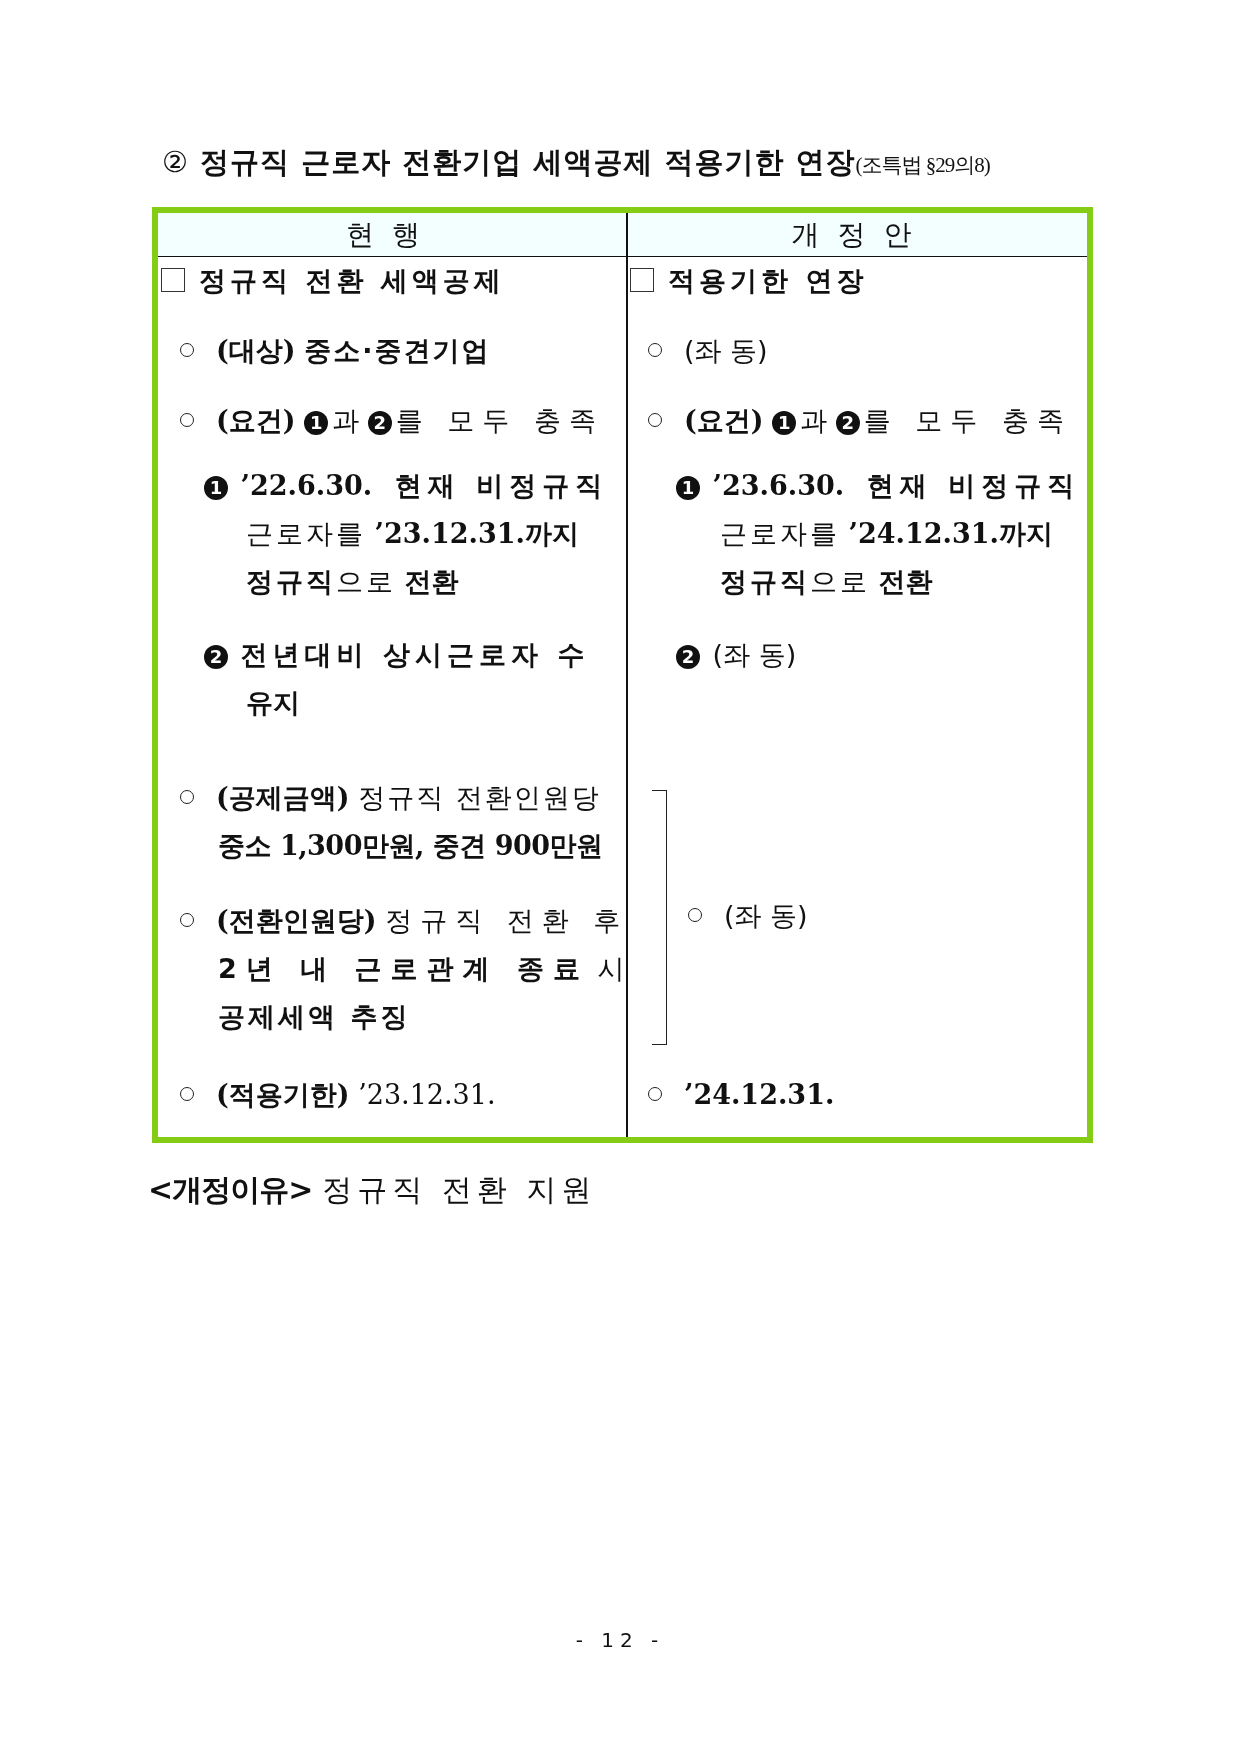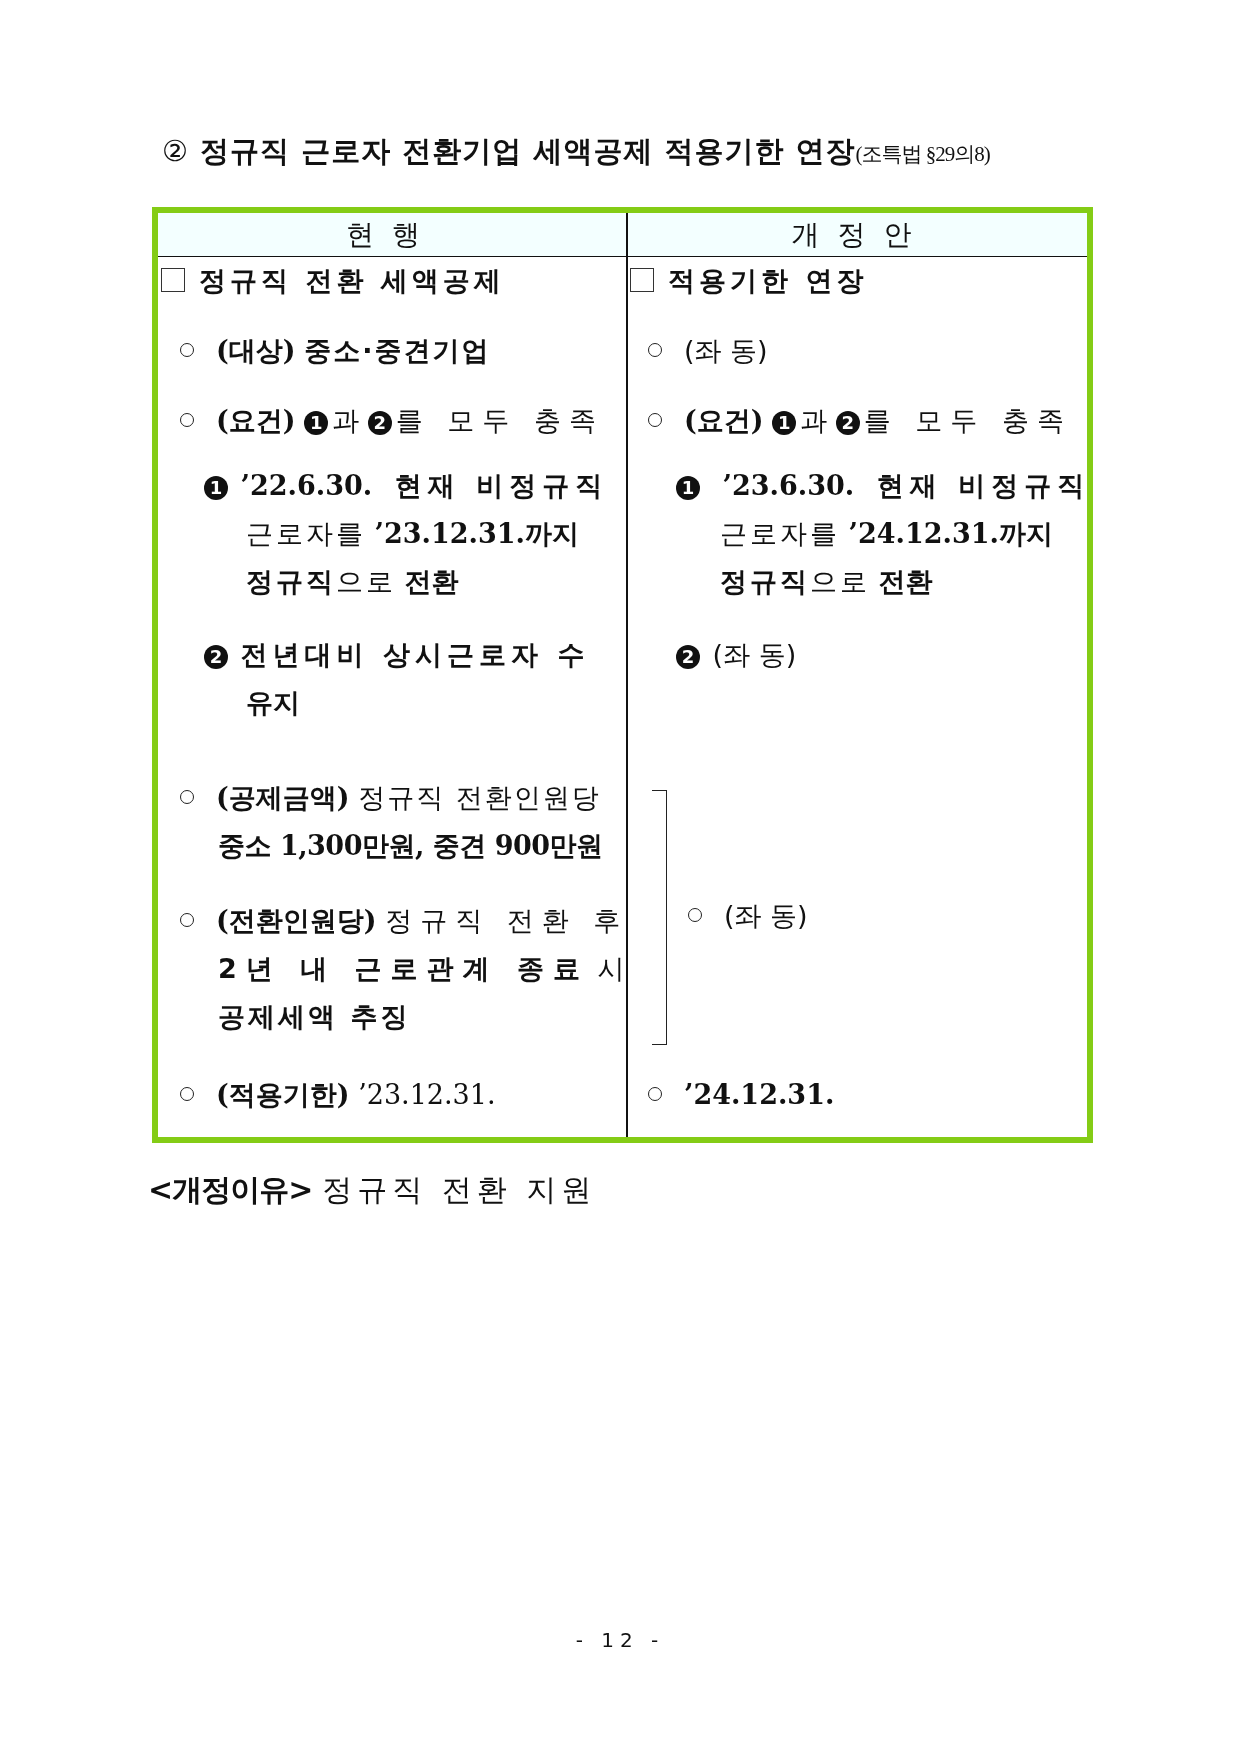--- a/index.html
+++ b/index.html
@@ -1,19 +1,19 @@
 <!DOCTYPE html>
 <html><head>
 <meta charset="utf-8">
 <style>
   html, body { margin: 0; padding: 0; background: #ffffff; }
   body { width: 1240px; height: 1753px; position: relative; overflow: hidden;
          font-family: "DejaVu Serif", "Liberation Serif", serif; color: #111; }
   .b { font-weight: bold; }
-  .title { position: absolute; left: 162px; top: 132px; font-size: 29px; white-space: nowrap;
+  .title { position: absolute; left: 162px; top: 143px; font-size: 29px; white-space: nowrap;
            font-family: "DejaVu Sans", sans-serif; font-weight: bold; letter-spacing: 1px; }
   .title .ref { font-weight: normal; font-size: 21px; letter-spacing: -1px; font-family: "Liberation Serif", serif; }
   .title .num { font-weight: normal; font-family: "DejaVu Sans", sans-serif; }
   .tbl { position: absolute; left: 152px; top: 207px; width: 941px; height: 936px;
          border: 6px solid #84cc16; box-sizing: border-box; }
   .hdr { position: absolute; left: 0; top: 0; right: 0; height: 43px; background: #f3ffff;
          border-bottom: 1.5px solid #111; }
   .hdr .cell { position: absolute; top: 0; height: 43px; line-height: 43px; text-align: center;
                font-size: 28px; font-family: "DejaVu Sans", sans-serif; letter-spacing: 18px; }
   .col-divider { position: absolute; left: 468px; top: 0; bottom: 0; width: 1.5px; background: #111; }
@@ -104,21 +104,21 @@
   <div class="txt" style="left:490px;top:113px;">
     <span class="circ"></span><span class="sans">(좌 동)</span>
   </div>
   <div class="txt" style="left:490px;top:183px;">
     <span class="circ"></span><span class="b">(요건)</span>
     <span class="nb">1</span><span class="sans">과</span>
     <span class="nb">2</span><span class="sans" style="letter-spacing:8px;">를 모두 충족</span>
   </div>
   <div class="txt" style="left:518px;top:248px;">
     <span class="nb">1</span>
-    <span class="b" style="margin-left:10px;">’23.6.30.</span>
+    <span class="b" style="margin-left:0;">’23.6.30.</span>
     <span class="b sans" style="letter-spacing:6px;margin-left:14px;">현재 비정규직</span>
   </div>
   <div class="txt" style="left:562px;top:296px;">
     <span class="sans" style="letter-spacing:3px;">근로자를</span>
     <span class="b">’24.12.31.</span><span class="b sans">까지</span>
   </div>
   <div class="txt" style="left:562px;top:344px;">
     <span class="b sans" style="letter-spacing:3px;">정규직</span><span class="sans" style="letter-spacing:3px;">으로</span>
     <span class="b sans">전환</span>
   </div>

